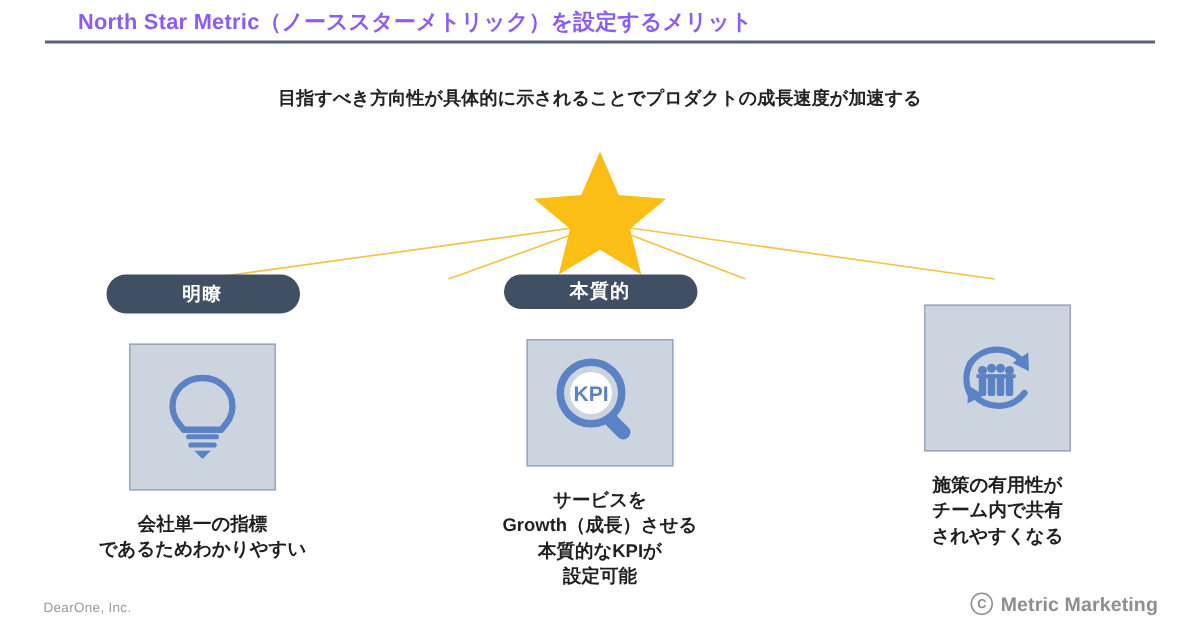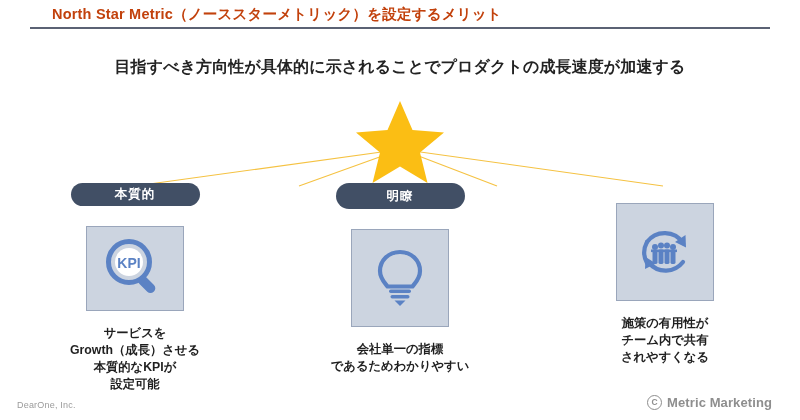--- a/index.html
+++ b/index.html
@@ -24,41 +24,41 @@
     top: 0;
     width: 800px;
     height: 28px;
   }
   .header-title {
     position: absolute;
     left: 52px;
     top: 5px;
     font-size: 14.5px;
     font-weight: 700;
-    color: #c2410c;
+    color: #8b5cf6;
     letter-spacing: 0.2px;
     white-space: nowrap;
   }
   .header-rule {
     position: absolute;
     left: 30px;
     top: 27px;
     width: 740px;
     height: 2px;
     background: #5b6274;
   }
 
   
   .headline {
     position: absolute;
     left: 0;
     top: 57px;
     width: 800px;
     text-align: center;
-    font-size: 16px;
+    font-size: 12px;
     font-weight: 700;
     color: #232323;
     letter-spacing: 0.1px;
   }
 
   
   .diagram-svg {
     position: absolute;
     left: 0;
     top: 0;
@@ -121,21 +121,21 @@
     font-size: 12.3px;
     font-weight: 700;
     line-height: 1.38;
     color: #1f1f1f;
     white-space: pre-line;
   }
 
   
   .footer-left {
     position: absolute;
-    left: 17px;
+    left: 29px;
     bottom: 10px;
     font-size: 9px;
     color: #9b9b9b;
     letter-spacing: 0.2px;
   }
   .footer-right {
     position: absolute;
     right: 28px;
     bottom: 10px;
     display: flex;
@@ -175,49 +175,49 @@
   <g stroke="#f5c242" stroke-width="1.1" fill="none">
     <line x1="396" y1="150" x2="135" y2="186"></line>
     <line x1="399" y1="150" x2="299" y2="186"></line>
     <line x1="403" y1="150" x2="497" y2="186"></line>
     <line x1="406" y1="150" x2="663" y2="186"></line>
   </g>
   <polygon fill="#fbbe14" points="400,101 412.5,130 444,132.5 420,152.5 427.5,183 400,166.5 372.5,183 380,152.5 356,132.5 387.5,130"></polygon>
 </svg>
 
 <div class="columns">
+
+  <div class="column">
+    <div class="pill">明瞭</div>
+    <div class="icon-box">
+      <svg width="54" height="60" viewBox="0 0 54 60">
+        <path d="M27 4 C15.5 4 7 12.5 7 23 C7 30.5 11.5 34.5 14.5 38.5 L39.5 38.5 C42.5 34.5 47 30.5 47 23 C47 12.5 38.5 4 27 4 Z" fill="none" stroke="#5b82c4" stroke-width="4.2" stroke-linejoin="round"></path>
+        <rect x="16" y="41.5" width="22" height="3.4" rx="1.7" fill="#5b82c4"></rect>
+        <rect x="17.5" y="47" width="19" height="3.4" rx="1.7" fill="#5b82c4"></rect>
+        <path d="M21.5 52.5 L32.5 52.5 L27 58 Z" fill="#5b82c4"></path>
+      </svg>
+    </div>
+    <div class="caption">会社単一の指標
+であるためわかりやすい</div>
+  </div>
 
   <div class="column">
     <div class="pill">本質的</div>
     <div class="icon-box">
       <svg width="62" height="60" viewBox="0 0 62 60">
         <circle cx="25" cy="24" r="20.5" fill="none" stroke="#5b82c4" stroke-width="5"></circle>
         <circle cx="25" cy="24" r="14" fill="#ffffff"></circle>
         <text x="25" y="29.5" text-anchor="middle" font-family="Liberation Sans, sans-serif" font-size="14" font-weight="700" fill="#5b82c4">KPI</text>
         <rect x="38" y="36.5" width="9.5" height="20" rx="4.5" transform="rotate(-45 42.75 46.5)" fill="#5b82c4"></rect>
       </svg>
     </div>
     <div class="caption">サービスを
 Growth（成長）させる
 本質的なKPIが
 設定可能</div>
-  </div>
-
-  <div class="column">
-    <div class="pill">明瞭</div>
-    <div class="icon-box">
-      <svg width="54" height="60" viewBox="0 0 54 60">
-        <path d="M27 4 C15.5 4 7 12.5 7 23 C7 30.5 11.5 34.5 14.5 38.5 L39.5 38.5 C42.5 34.5 47 30.5 47 23 C47 12.5 38.5 4 27 4 Z" fill="none" stroke="#5b82c4" stroke-width="4.2" stroke-linejoin="round"></path>
-        <rect x="16" y="41.5" width="22" height="3.4" rx="1.7" fill="#5b82c4"></rect>
-        <rect x="17.5" y="47" width="19" height="3.4" rx="1.7" fill="#5b82c4"></rect>
-        <path d="M21.5 52.5 L32.5 52.5 L27 58 Z" fill="#5b82c4"></path>
-      </svg>
-    </div>
-    <div class="caption">会社単一の指標
-であるためわかりやすい</div>
   </div>
 
 
   <div class="column">
     <div class="icon-box">
       <svg width="62" height="60" viewBox="0 0 62 60">
         <path d="M13 20 A22 22 0 0 1 49 21" fill="none" stroke="#5b82c4" stroke-width="4.2" stroke-linecap="round"></path>
         <polygon points="51.5,13 52,25.5 41,20" fill="#5b82c4"></polygon>
         <path d="M49 40 A22 22 0 0 1 15 41" fill="none" stroke="#5b82c4" stroke-width="4.2" stroke-linecap="round"></path>
         <polygon points="11,47 11.5,35 22,41.5" fill="#5b82c4"></polygon>

